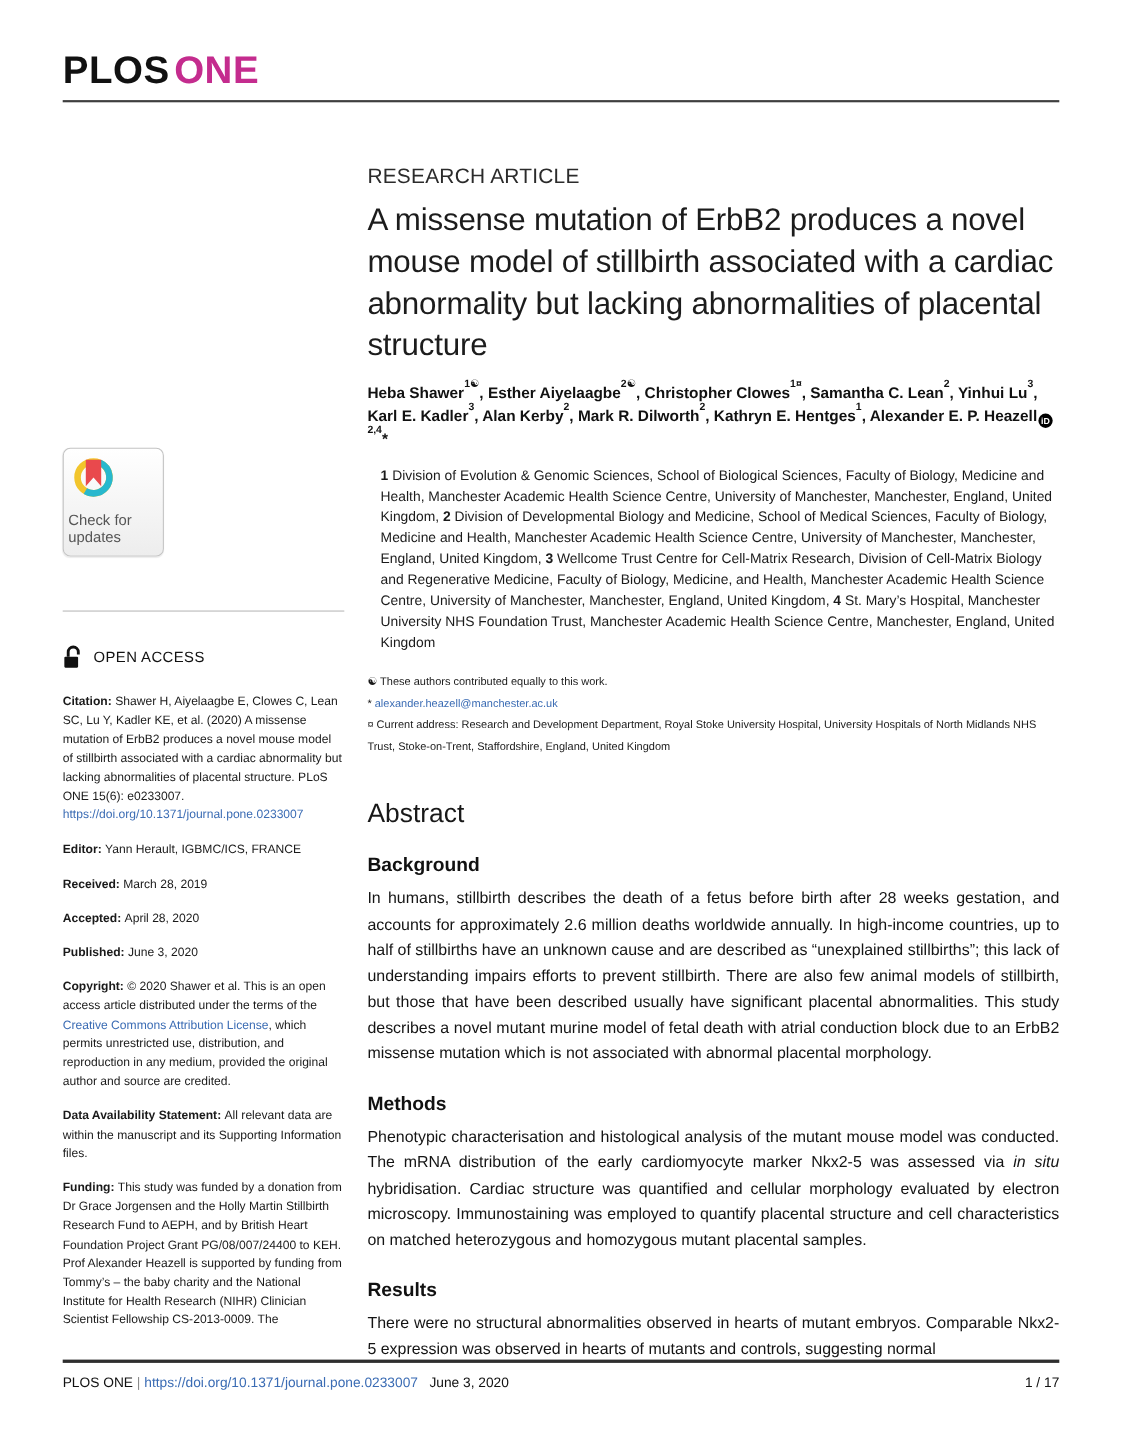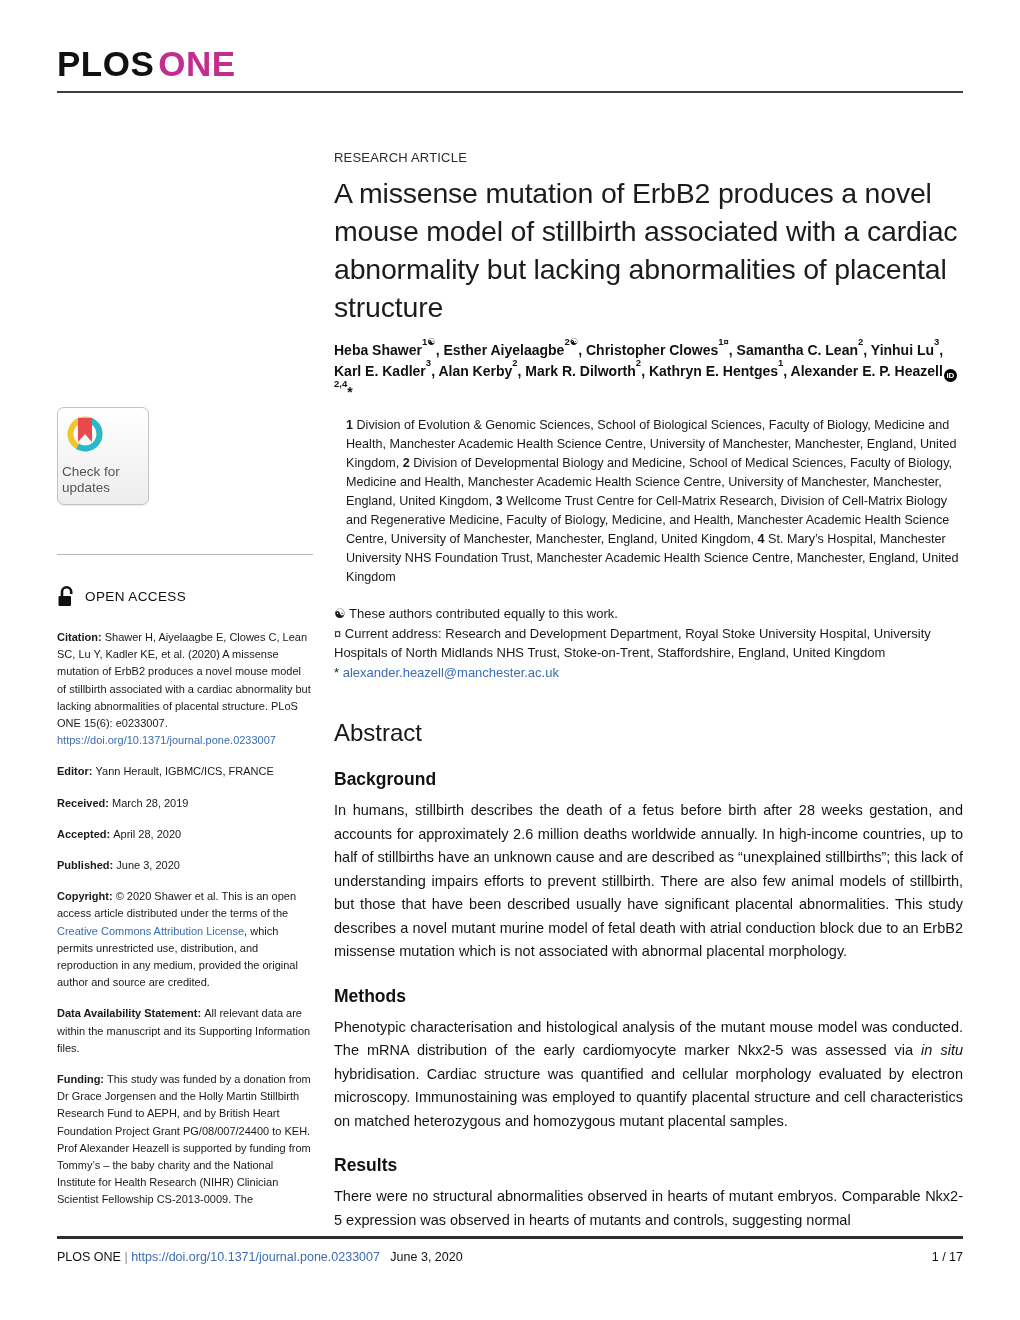--- a/index.html
+++ b/index.html
@@ -34,26 +34,26 @@
     box-shadow: 0 1px 1px rgba(0,0,0,0.08);
   }
   .update-badge .badge-label { font-size: 13.5px; line-height: 16px; color: #555; margin-top: 3px; }
   .sidebar-divider { border: none; border-top: 1px solid #b9b9b9; margin: 49px 0 0 0; }
   .open-access { display: flex; align-items: center; margin-top: 30px; }
   .open-access .oa-label { font-size: 13.5px; letter-spacing: 0.4px; color: #111; margin-left: 9px; }
   .side-entry { font-size: 11px; line-height: 17.2px; color: #1a1a1a; margin-top: 14px; text-align: left; }
   .side-entry:first-of-type { margin-top: 21px; }
 
   
-  .kicker { font-size: 13px; color: #2b2b2b; letter-spacing: 0.2px; }
+  .kicker { font-size: 19px; color: #2b2b2b; letter-spacing: 0.2px; }
   h1.title { font-size: 28.5px; font-weight: 400; line-height: 38px; color: #1c1c1c; margin-top: 9px; letter-spacing: -0.2px; }
   .authors { font-size: 14px; font-weight: bold; line-height: 21px; margin-top: 14px; color: #111; }
   .authors sup { font-weight: bold; }
   .affiliations { font-size: 12.6px; line-height: 19px; margin-top: 13px; color: #1a1a1a; margin-left: 12px; }
-  .notes { margin-top: 17px; font-size: 13px; line-height: 19.5px; }
+  .notes { margin-top: 17px; font-size: 10px; line-height: 19.5px; }
   .note { margin-top: 0; }
   h2.abstract-h { font-size: 24px; font-weight: 400; color: #181818; margin-top: 37px; }
   h3.sub-h { font-size: 17.5px; font-weight: bold; color: #111; margin-top: 22px; }
   .body-p { font-size: 14.5px; line-height: 23.5px; color: #141414; margin-top: 9px; text-align: justify; }
 
   sup { font-size: 9.5px; line-height: 0; position: relative; top: -0.45em; }
   .b { font-weight: bold; }
   .i { font-style: italic; }
   .link { color: #3b6cb4; cursor: pointer; }
   .muted { color: #8a8a8a; }
@@ -124,22 +124,22 @@
       <div class="kicker">RESEARCH ARTICLE</div>
 
       <h1 class="title">A missense mutation of ErbB2 produces a novel mouse model of stillbirth associated with a cardiac abnormality but lacking abnormalities of placental structure</h1>
 
       <p class="authors"><span>Heba Shawer</span><sup>1☯</sup><span>, Esther Aiyelaagbe</span><sup>2☯</sup><span>, Christopher Clowes</span><sup>1¤</sup><span>, Samantha C. Lean</span><sup>2</sup><span>, Yinhui Lu</span><sup>3</sup><span>, Karl E. Kadler</span><sup>3</sup><span>, Alan Kerby</span><sup>2</sup><span>, Mark R. Dilworth</span><sup>2</sup><span>, Kathryn E. Hentges</span><sup>1</sup><span>, Alexander E. P. Heazell</span><span class="inline-icon orcid">iD</span><sup>2,4</sup><span>*</span></p>
 
       <p class="affiliations"><span class="b">1</span><span> Division of Evolution &amp; Genomic Sciences, School of Biological Sciences, Faculty of Biology, Medicine and Health, Manchester Academic Health Science Centre, University of Manchester, Manchester, England, United Kingdom, </span><span class="b">2</span><span> Division of Developmental Biology and Medicine, School of Medical Sciences, Faculty of Biology, Medicine and Health, Manchester Academic Health Science Centre, University of Manchester, Manchester, England, United Kingdom, </span><span class="b">3</span><span> Wellcome Trust Centre for Cell-Matrix Research, Division of Cell-Matrix Biology and Regenerative Medicine, Faculty of Biology, Medicine, and Health, Manchester Academic Health Science Centre, University of Manchester, Manchester, England, United Kingdom, </span><span class="b">4</span><span> St. Mary’s Hospital, Manchester University NHS Foundation Trust, Manchester Academic Health Science Centre, Manchester, England, United Kingdom</span></p>
 
       <div class="notes">
         <p class="note"><span>☯ These authors contributed equally to this work.</span></p>
+        <p class="note"><span>* </span><span class="link">alexander.heazell@manchester.ac.uk</span></p>
         <p class="note"><span>¤ Current address: Research and Development Department, Royal Stoke University Hospital, University Hospitals of North Midlands NHS Trust, Stoke-on-Trent, Staffordshire, England, United Kingdom</span></p>
-        <p class="note"><span>* </span><span class="link">alexander.heazell@manchester.ac.uk</span></p>
       </div>
 
       <h2 class="abstract-h">Abstract</h2>
 
       <h3 class="sub-h">Background</h3>
       <p class="body-p">In humans, stillbirth describes the death of a fetus before birth after 28 weeks gestation, and accounts for approximately 2.6 million deaths worldwide annually. In high-income countries, up to half of stillbirths have an unknown cause and are described as “unexplained stillbirths”; this lack of understanding impairs efforts to prevent stillbirth. There are also few animal models of stillbirth, but those that have been described usually have significant placental abnormalities. This study describes a novel mutant murine model of fetal death with atrial conduction block due to an ErbB2 missense mutation which is not associated with abnormal placental morphology.</p>
 
       <h3 class="sub-h">Methods</h3>
       <p class="body-p"><span>Phenotypic characterisation and histological analysis of the mutant mouse model was conducted. The mRNA distribution of the early cardiomyocyte marker Nkx2-5 was assessed via </span><span class="i">in situ</span><span> hybridisation. Cardiac structure was quantified and cellular morphology evaluated by electron microscopy. Immunostaining was employed to quantify placental structure and cell characteristics on matched heterozygous and homozygous mutant placental samples.</span></p>
 

